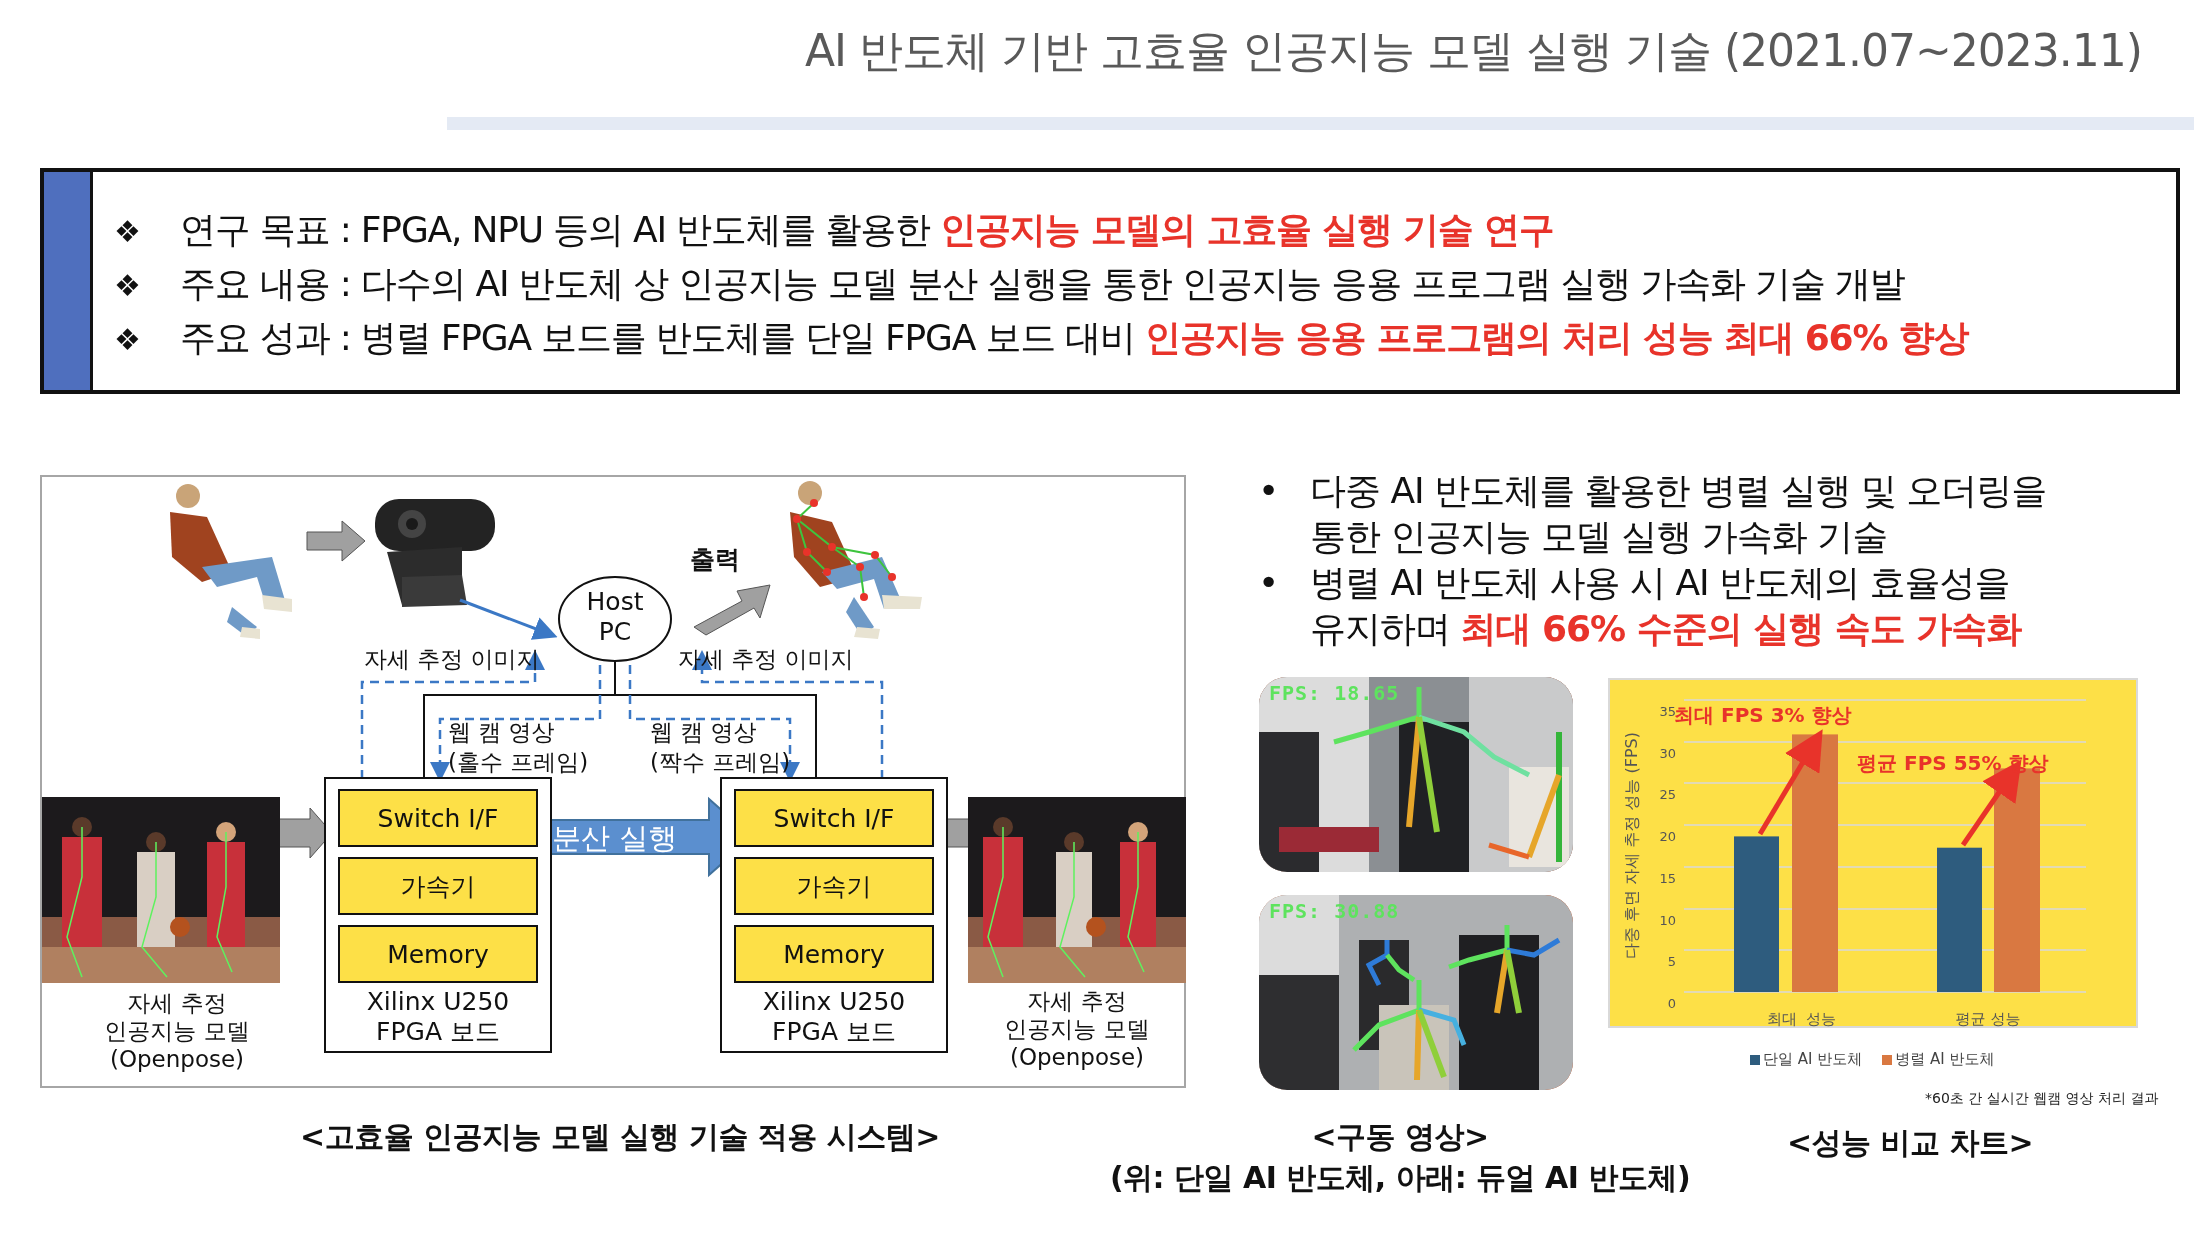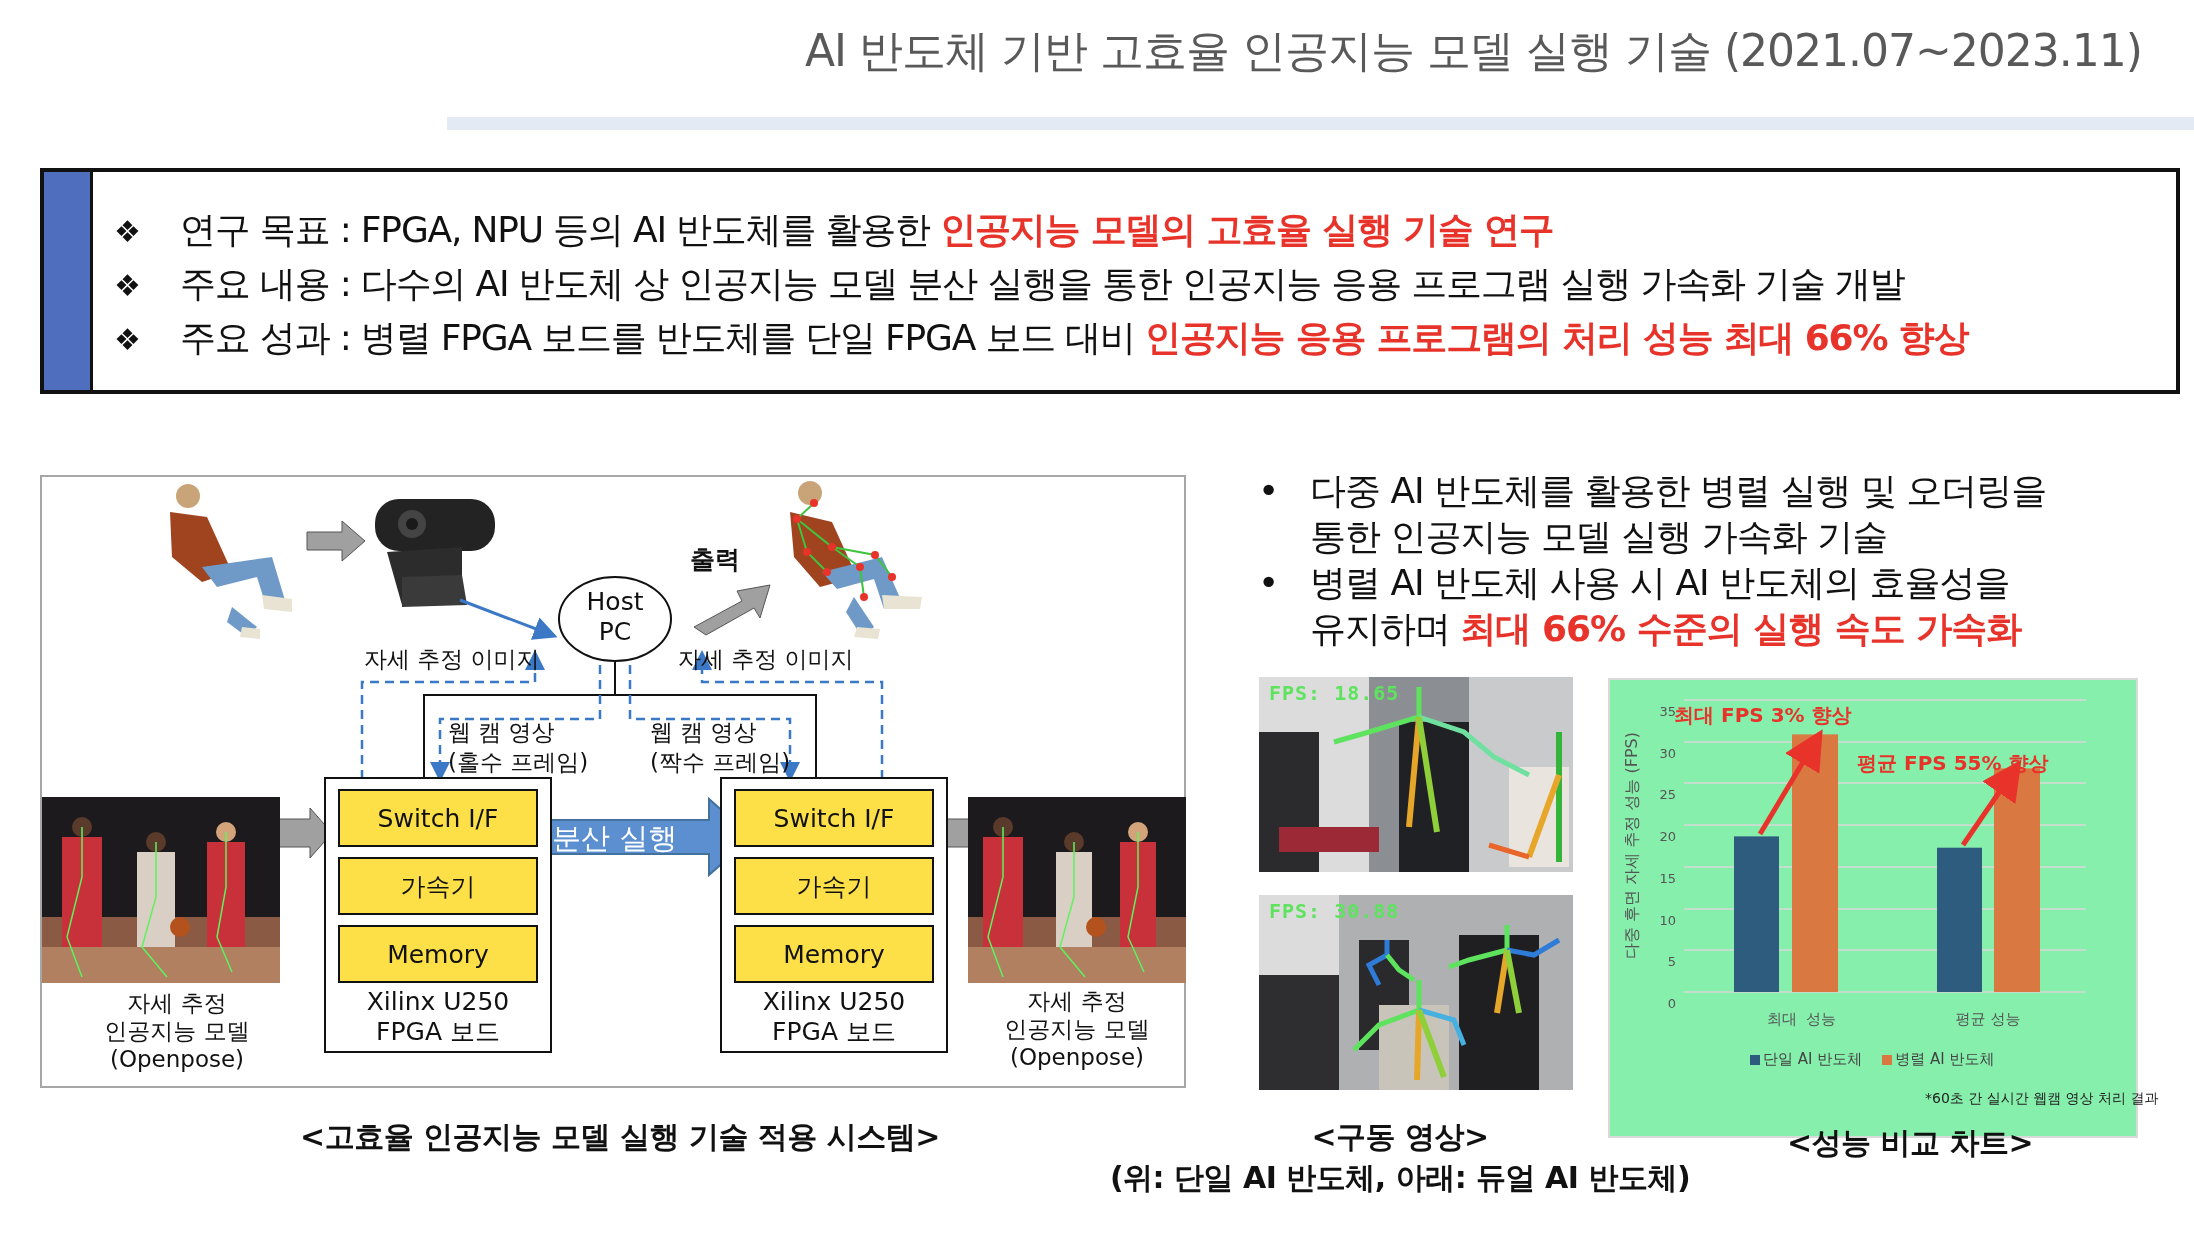--- a/index.html
+++ b/index.html
@@ -28,26 +28,26 @@
   .ibox { position:absolute; border:2px solid #111; box-sizing:border-box; background:#fde047;
           display:flex; align-items:center; justify-content:center; font-size:25px; }
   .photo { position:absolute; overflow:hidden; }
 
   
   .rbullets { left:1256px; top:468px; width:920px; }
   .rb { font-size:36px; line-height:46px; color:#111; letter-spacing:-1px; display:flex; }
   .rb .dot { width:52px; flex:none; text-align:left; padding-left:2px; }
 
   
-  .vid { position:absolute; overflow:hidden; background:#c2410c; }
+  .vid { position:absolute; overflow:hidden; background:#c2410c;border-radius:28px; }
   .vid .fps { position:absolute; left:10px; top:4px; font-family:"DejaVu Sans Mono","Liberation Mono",monospace;
               font-size:20px; color:#5ee35e; font-weight:bold; letter-spacing:1px; }
 
   
-  .chart { left:1608px; top:678px; width:530px; height:460px; border:2px solid #d9d9d9; box-sizing:border-box; background:#86efac; }
+  .chart { left:1608px; top:678px; width:530px; height:350px; border:2px solid #d9d9d9; box-sizing:border-box; background:#fde047; }
 
   .caption { position:absolute; font-size:30px; font-weight:bold; color:#111; white-space:nowrap; letter-spacing:-0.5px; text-align:center; }
   .footnote { left:1925px; top:1090px; font-size:14px; color:#222; white-space:nowrap; }
 </style>
 </head>
 <body>
 
 <div class="abs title">AI 반도체 기반 고효율 인공지능 모델 실행 기술 (2021.07~2023.11)</div>
 <div class="abs title-bar"></div>
 

